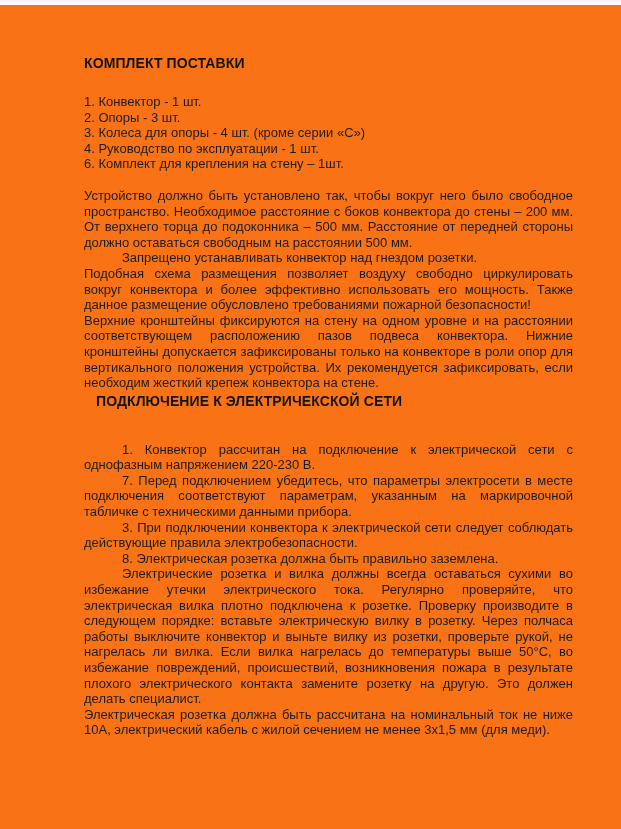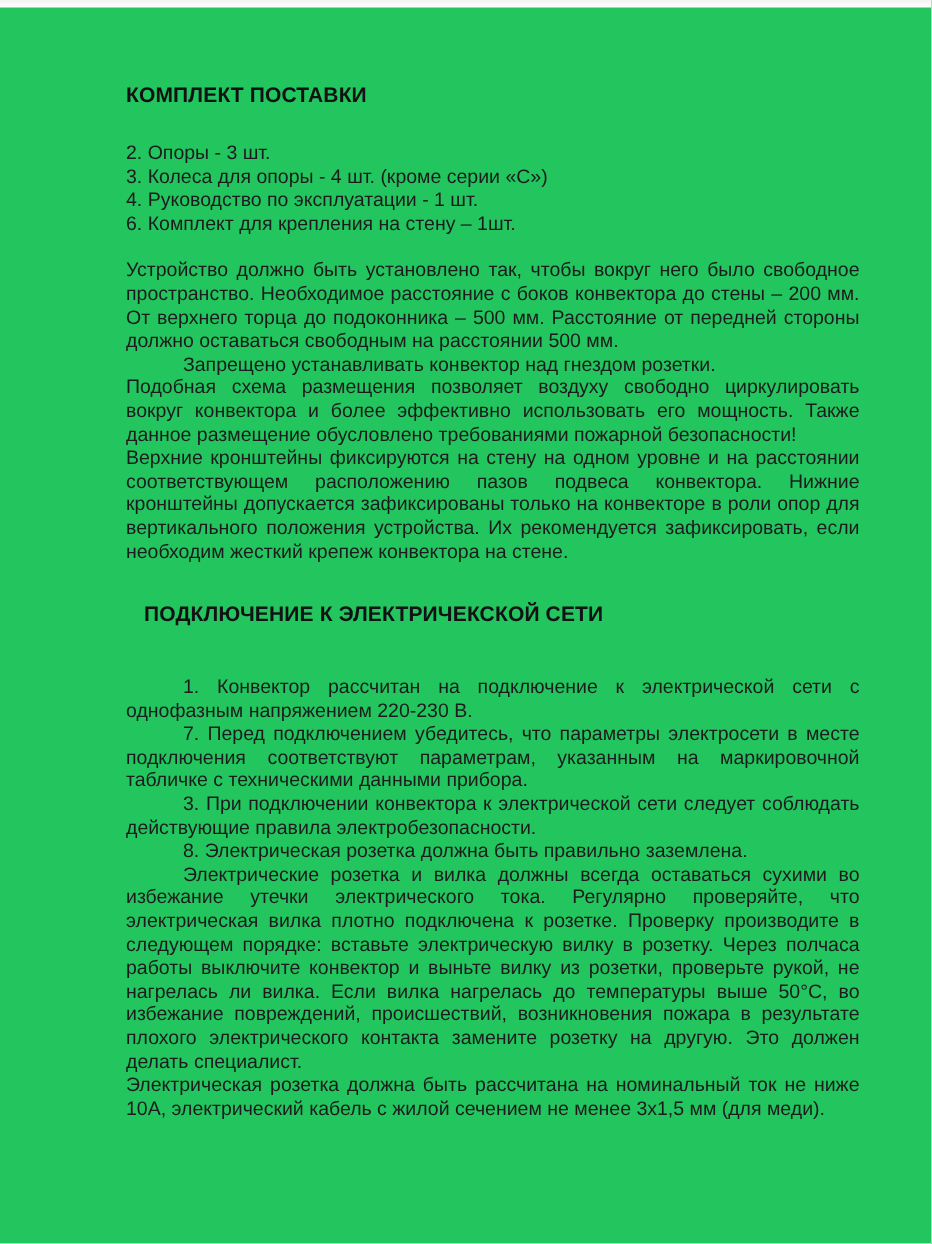--- a/index.html
+++ b/index.html
@@ -4,21 +4,21 @@
 <style>
   html, body {
     margin: 0;
     padding: 0;
     background: #ffffff;
   }
   .page {
     position: relative;
     width: 621px;
     height: 829px;
-    background: #22c55e;
+    background: #f97316;
     overflow: hidden;
     font-family: "Liberation Sans", "DejaVu Sans", sans-serif;
     font-size: 13px;
     line-height: 15.6px;
     color: #1c1c1e;
   }
   .top-band {
     position: absolute;
     top: 0; left: 0; right: 0;
     height: 5px;
@@ -33,21 +33,21 @@
   .sec-heading {
     margin: 0;
     font-size: 14px;
     line-height: 16px;
     font-weight: 700;
     color: #121214;
     letter-spacing: 0.1px;
   }
   section[data-idx="1"] .sec-heading { margin-top: 0; }
   section[data-idx="2"] .sec-heading { margin-top: 30px; }
-  section[data-idx="3"] .sec-heading { margin-top: 26px; padding-left: 12px; }
+  section[data-idx="3"] .sec-heading { margin-top: 2px; padding-left: 12px; }
 
   .supply-list { margin-top: 23px; }
   .list-line { line-height: 15.6px; }
 
   .paras { margin-top: 16px; }
   section[data-idx="3"] .paras { margin-top: 33px; }
 
   p.para {
     margin: 0;
     text-align: justify;
@@ -56,20 +56,21 @@
 </style>
 </head>
 <body>
 
 <div class="page">
   <div class="top-band"></div>
   <div class="content" id="content">
       <section data-idx="1">
         <h2 class="sec-heading">КОМПЛЕКТ ПОСТАВКИ</h2>
         <div class="supply-list">
+          <div class="list-line">1. Конвектор - 1 шт.</div>
           <div class="list-line">2. Опоры - 3 шт.</div>
           <div class="list-line">3. Колеса для опоры - 4 шт. (кроме серии «С»)</div>
           <div class="list-line">4. Руководство по эксплуатации - 1 шт.</div>
           <div class="list-line">6. Комплект для крепления на стену – 1шт.</div>
         </div>
       </section>
       <section data-idx="2">
         <div class="paras">
           <p class="para">Устройство должно быть установлено так, чтобы вокруг него было свободное пространство. Необходимое расстояние с боков конвектора до стены – 200 мм. От верхнего торца до подоконника – 500 мм. Расстояние от передней стороны должно оставаться свободным на расстоянии 500 мм.</p>
           <p class="para indent">Запрещено устанавливать конвектор над гнездом розетки.</p>

